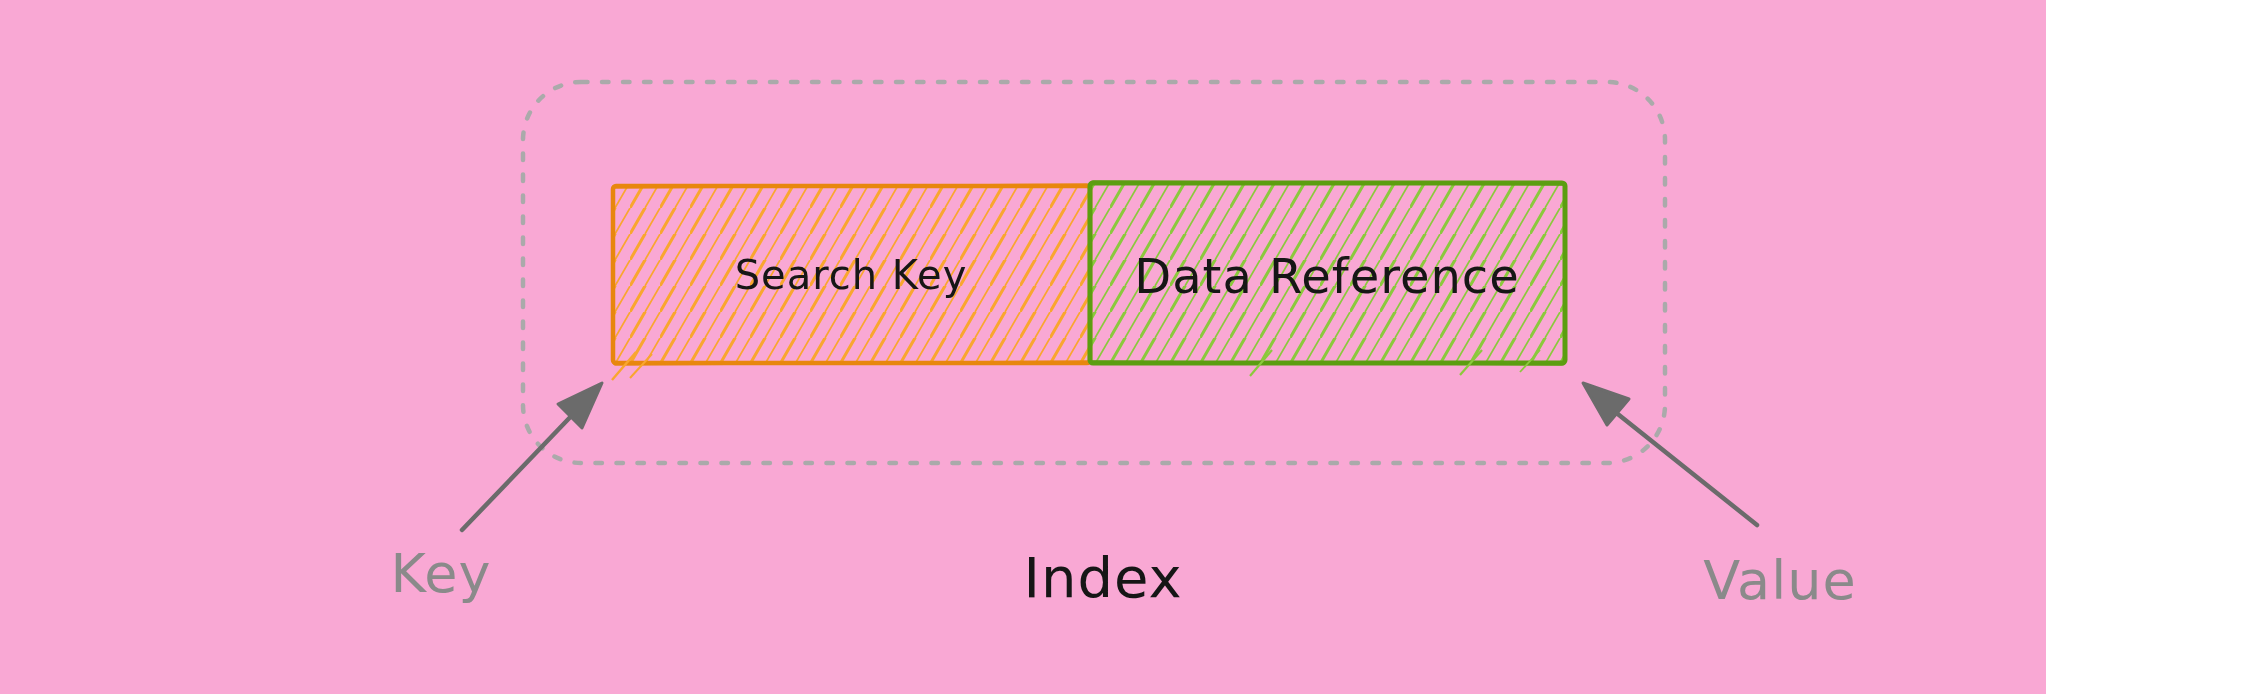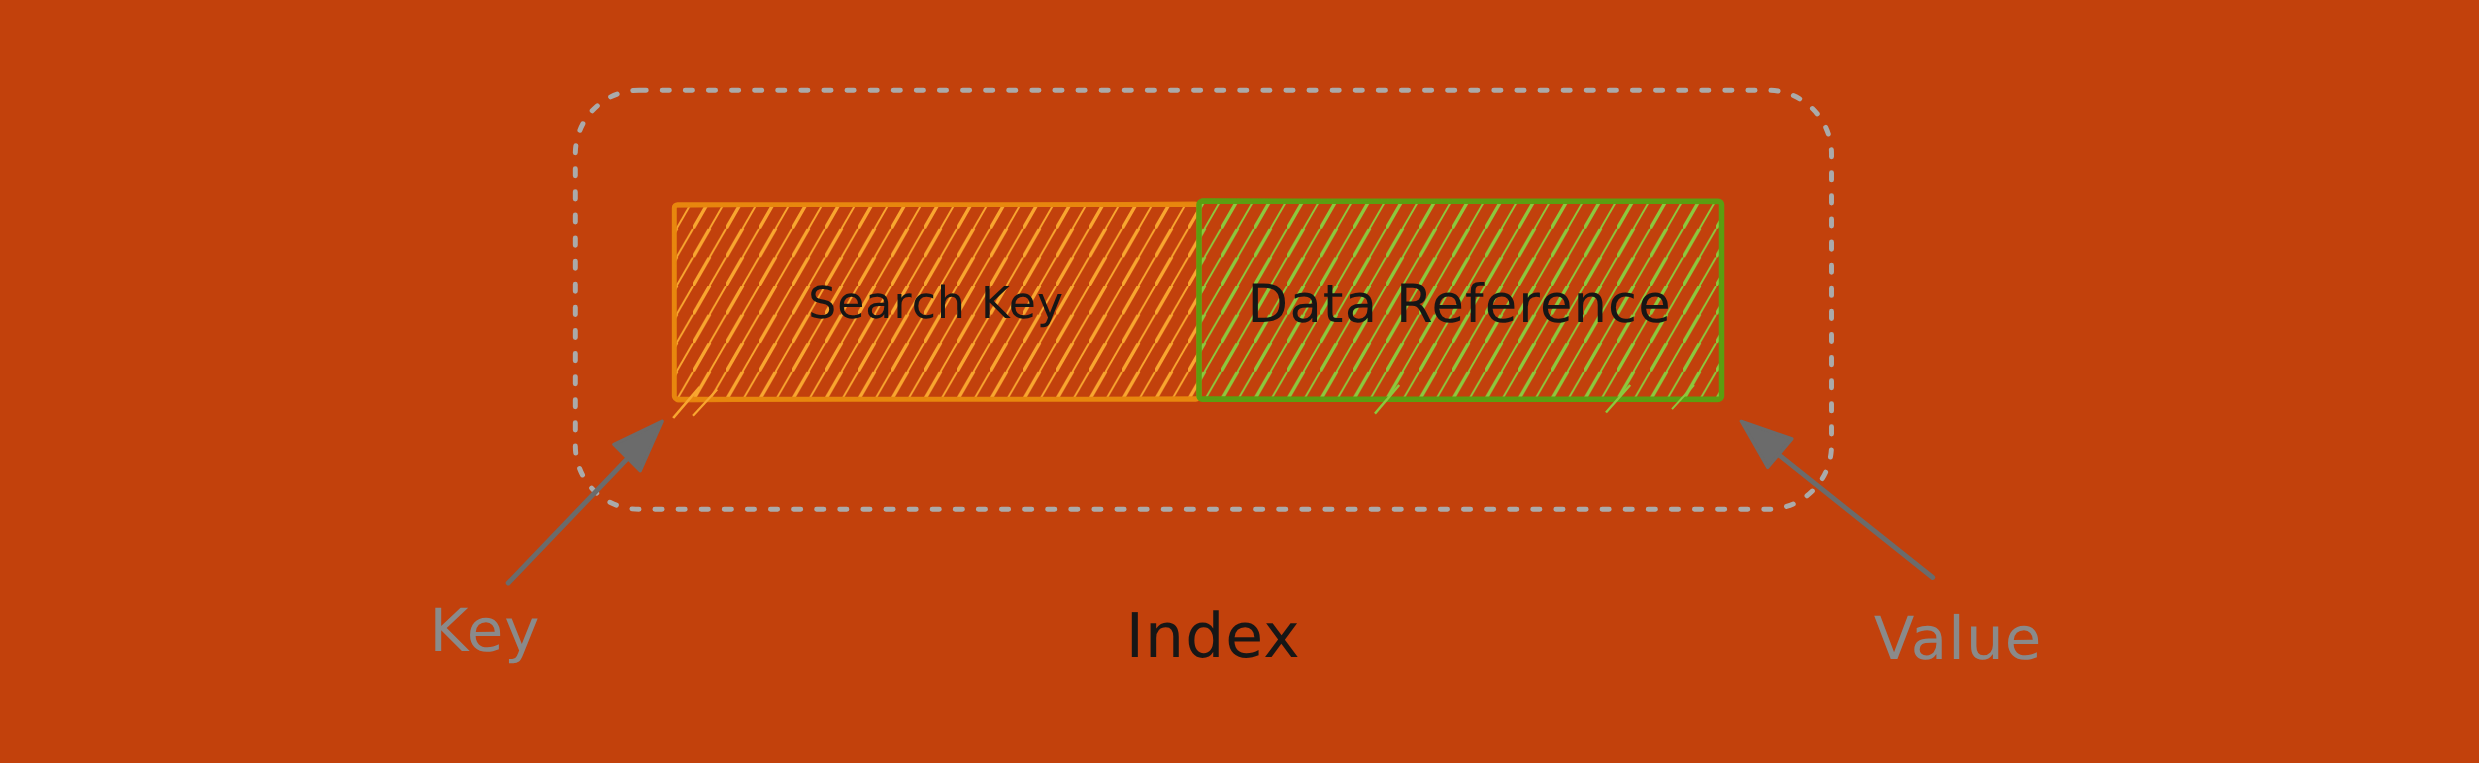--- a/index.html
+++ b/index.html
@@ -2,23 +2,23 @@
 <html><head>
 <meta charset="utf-8">
 <style>
   html, body {
     margin: 0;
     padding: 0;
     background: #ffffff;
   }
   .stage {
     position: relative;
-    width: 2254px;
+    width: 2046px;
     height: 694px;
-    background: #c2410c;
+    background: #f9a8d4;
     overflow: hidden;
   }
   svg { display: block; }
   text {
     font-family: "DejaVu Sans", "Liberation Sans", sans-serif;
     letter-spacing: 1px;
   }
   .cell-label { font-weight: normal; }
 </style>
 </head>

